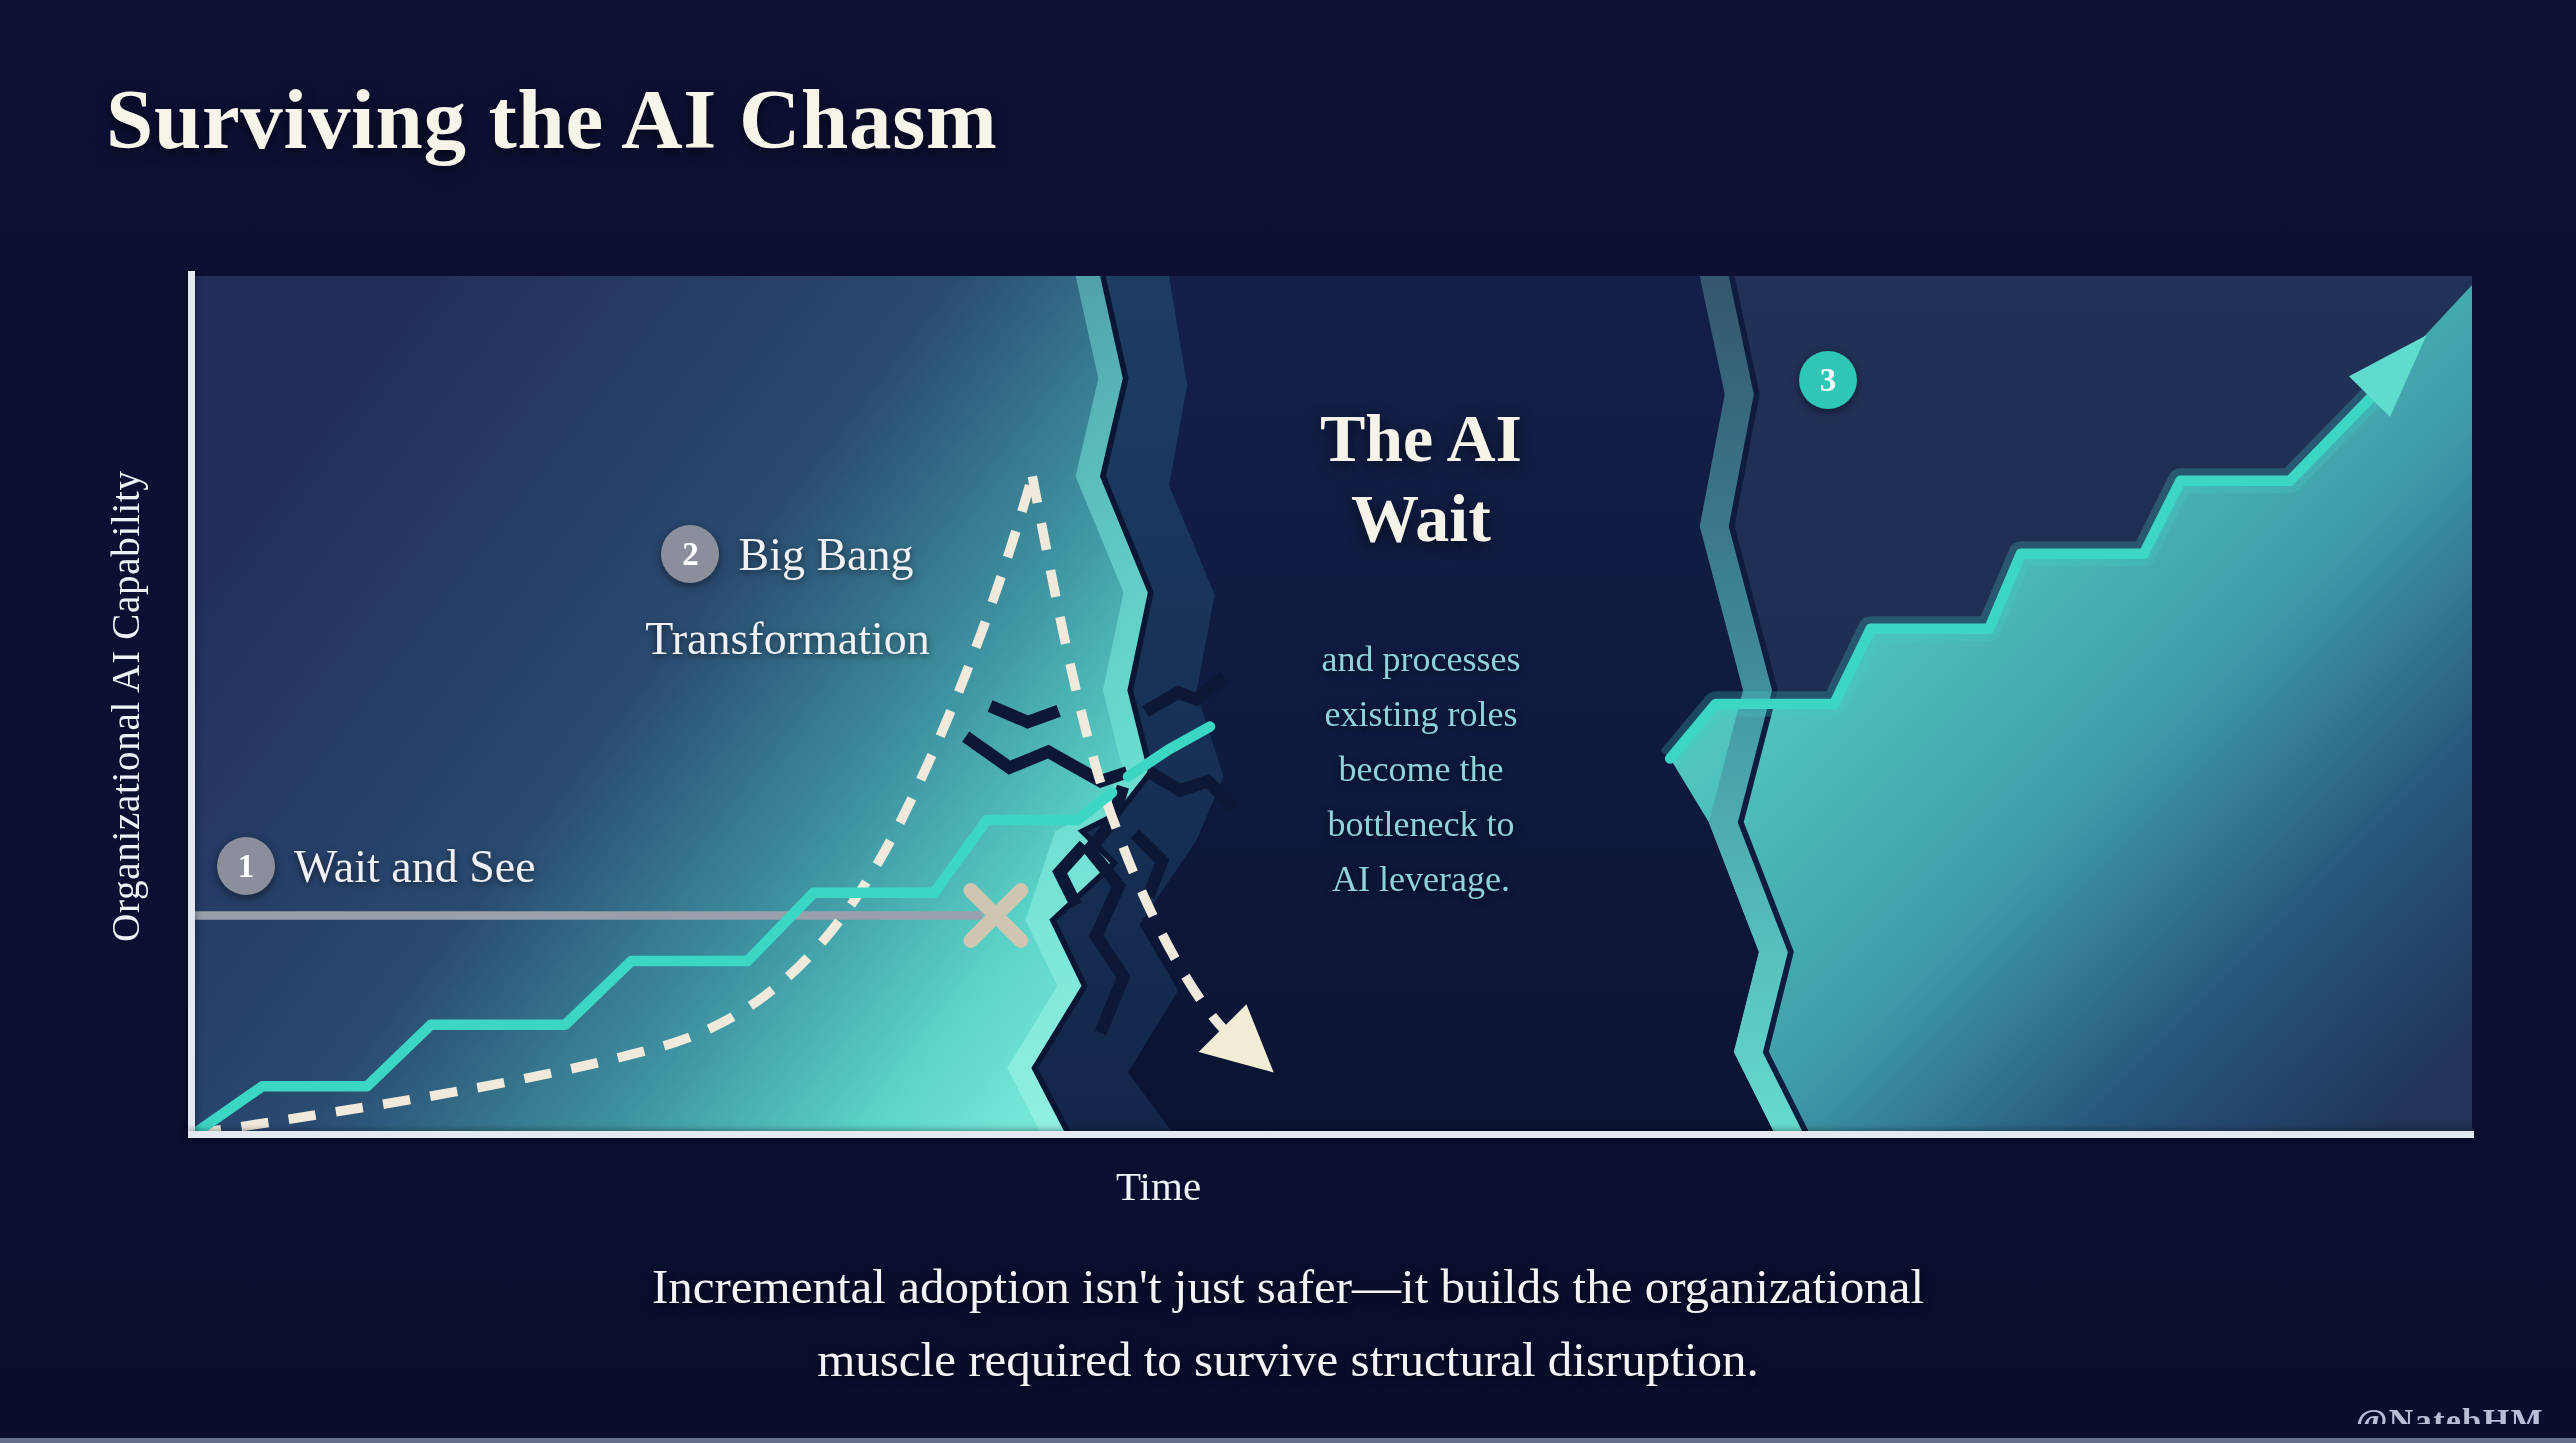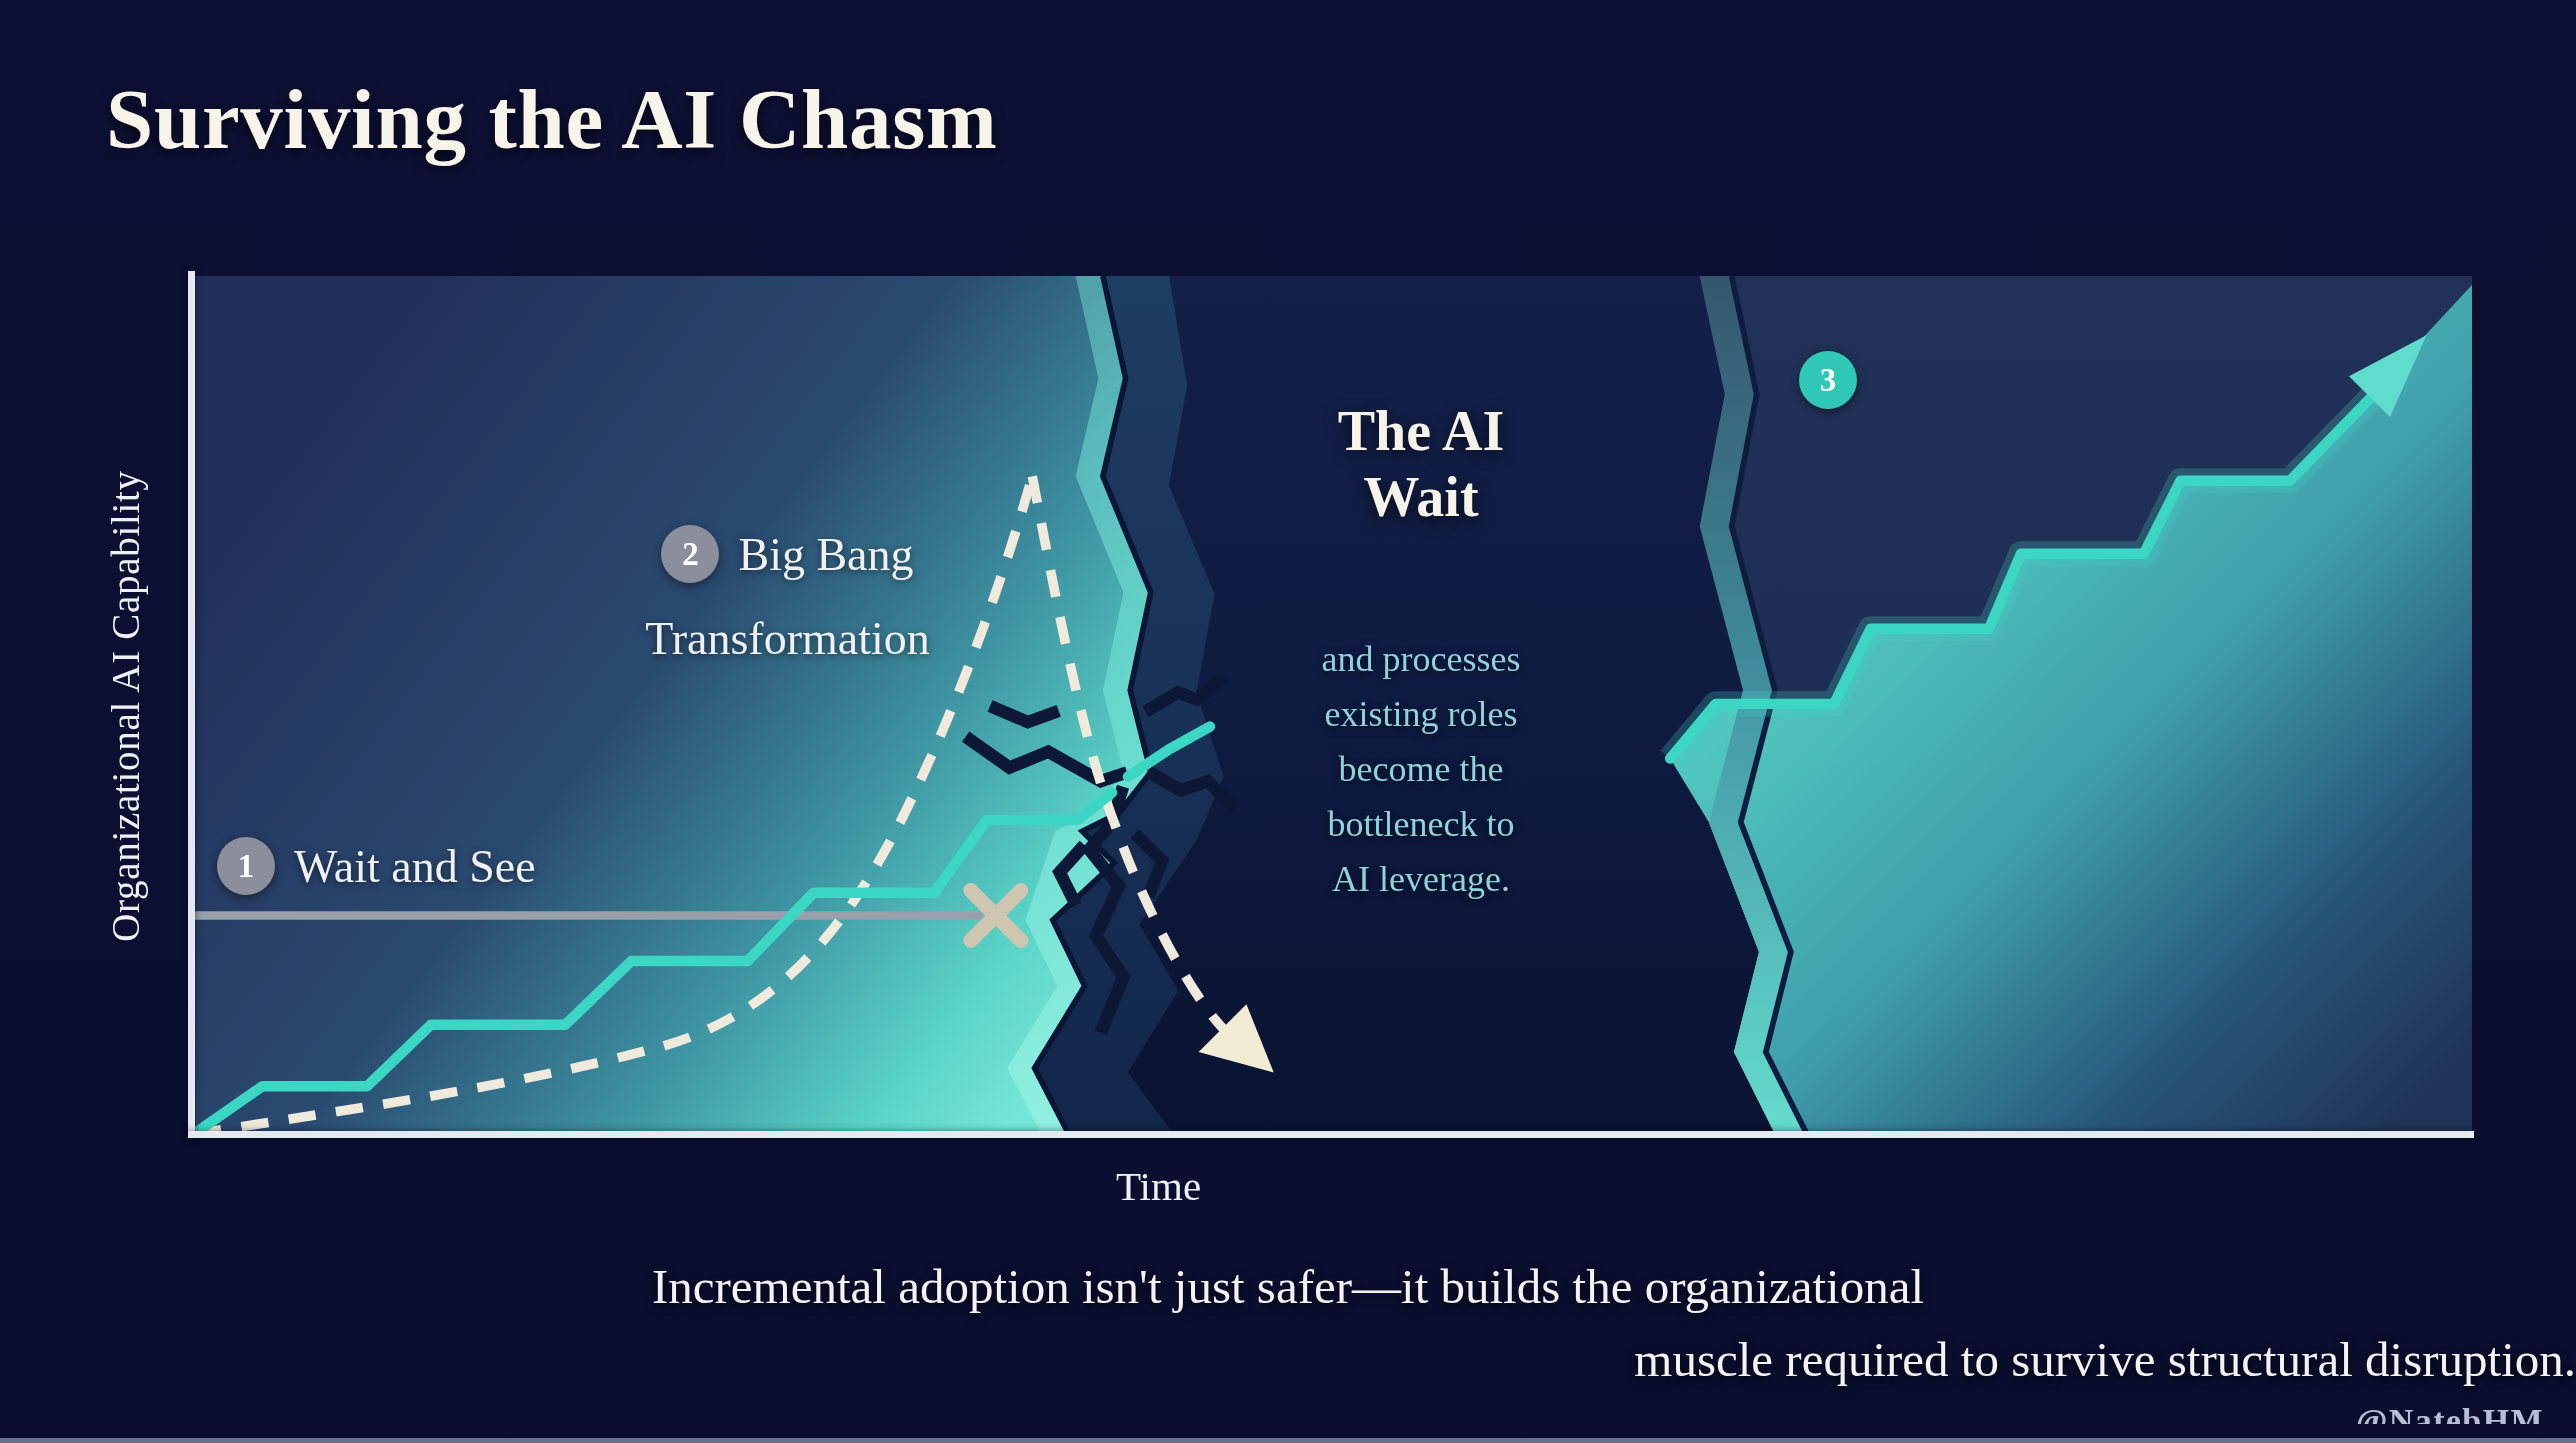--- a/index.html
+++ b/index.html
@@ -23,29 +23,29 @@
           box-shadow:0 2.9px 10px rgba(0,0,0,.45);}
   .badge.gray{background:#8b8f9b;}
   .badge.teal{background:#2fc7b6;}
   .strategy-label{font-size:46px;color:#eff1f5;white-space:nowrap;text-shadow:0 2.2px 7.2px rgba(0,0,0,.55);}
   .row-1{left:23px;top:561px;}
   .row-3{left:1605px;top:75px;}
   .bigbang{position:absolute;left:159px;top:249px;width:869px;text-align:center;}
   .bigbang .line1{display:flex;align-items:center;justify-content:center;gap:19px;height:58px;}
   .bigbang .line2{margin-top:29px;font-size:46px;color:#eff1f5;text-shadow:0 2.2px 7.2px rgba(0,0,0,.55);}
   .chasm-heading{position:absolute;left:901px;top:122px;width:652px;text-align:center;
-          font-size:56px;font-weight:700;line-height:1.18;color:#f6f3e9;
+          font-size:68px;font-weight:700;line-height:1.18;color:#f6f3e9;
           text-shadow:0 3.6px 14.5px rgba(0,0,0,.65);}
   .chasm-desc{position:absolute;left:937px;top:356px;width:580px;text-align:center;
           font-size:36px;line-height:55px;color:#8fd2da;font-weight:500;
           text-shadow:0 2.2px 8.7px rgba(0,0,0,.6);}
   .caption-line{position:absolute;left:0;width:2576px;text-align:center;font-size:49px;
           font-weight:500;color:#f3f3f5;text-shadow:0 2.9px 10px rgba(0,0,0,.6);}
   .caption-line.l1{top:1258px;}
-  .caption-line.l2{top:1331px;text-align:right;}
+  .caption-line.l2{top:1331px;}
   .watermark{position:absolute;right:32px;bottom:19px;height:22px;overflow:hidden;
           font-size:34px;font-weight:700;color:#ccd2ea;opacity:.9;letter-spacing:1.4px;}
   .bottom-strip{position:absolute;left:0;right:0;bottom:0;height:5px;background:#7e8aa4;opacity:.8;}
 </style>
 </head>
 <body>
 
 <div class="canvas">
 
   <div class="page-title">Surviving the AI Chasm</div>

